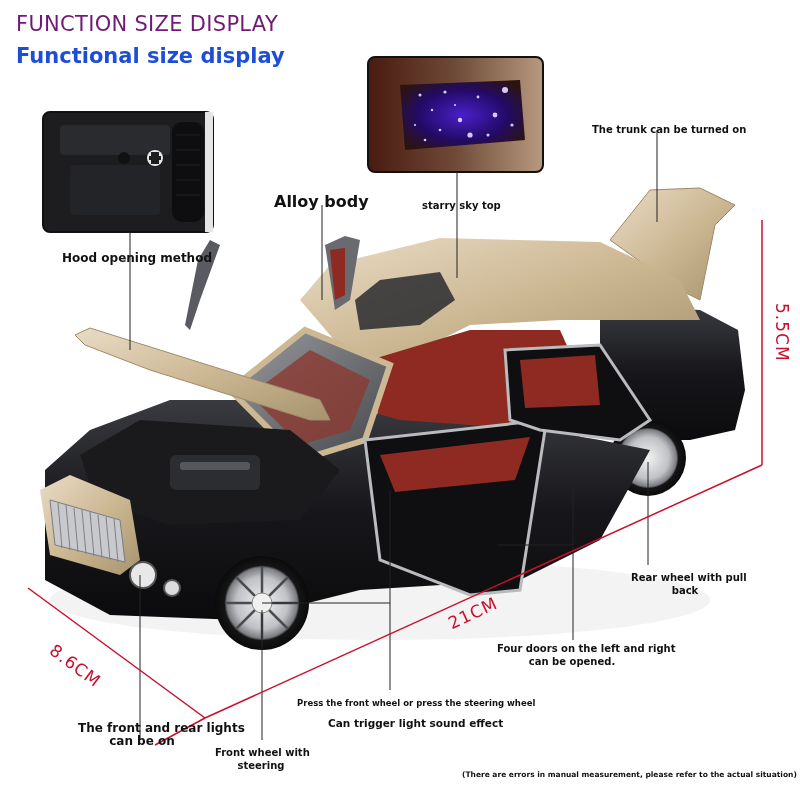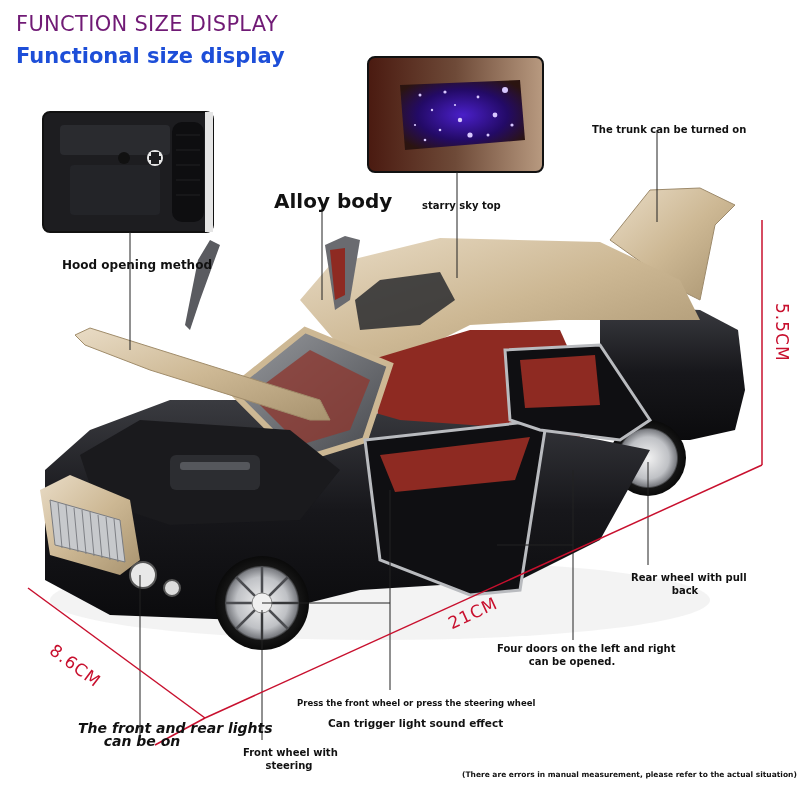--- a/index.html
+++ b/index.html
@@ -2,21 +2,21 @@
 <html><head>
 <meta charset="utf-8">
 <style>
   html, body { margin:0; padding:0; background:#ffffff; }
   body { width:800px; height:800px; position:relative; overflow:hidden;
          font-family:"DejaVu Sans", "Liberation Sans", sans-serif; color:#111; }
   .abs { position:absolute; }
   .title1 { left:16px; top:12px; font-size:21px; font-weight:normal; letter-spacing:0.3px; color:#701a75; }
   .title2 { left:16px; top:44px; font-size:21px; font-weight:bold; color:#1d4ed8; }
   .label { font-size:11px; font-weight:bold; color:#111; text-align:center; white-space:nowrap; line-height:13px; }
-  .label.big { font-size:20px; }
+  .label.big { font-size:16px; }
   .label.mid { font-size:12px; }
   .label.small { font-size:9px; }
   .dim { color:#c8102e; font-size:17px; font-weight:normal; letter-spacing:1px; white-space:nowrap; }
   svg { position:absolute; left:0; top:0; }
 </style>
 </head>
 <body>
 
 <div class="abs title1">FUNCTION SIZE DISPLAY</div>
 <div class="abs title2">Functional size display</div>
@@ -171,44 +171,44 @@
   </g>
 
   <g stroke="#c8102e" stroke-width="1.5" fill="none">
     <line x1="28" y1="588" x2="205" y2="718"></line>
     <line x1="205" y1="718" x2="762" y2="465"></line>
     <line x1="762" y1="220" x2="762" y2="465"></line>
     <line x1="155" y1="745" x2="205" y2="718"></line>
   </g>
 </svg>
 
-<div class="abs label mid" style="left:62px; top:259px;text-align:right;">Hood opening method</div>
+<div class="abs label mid" style="left:62px; top:252px;text-align:right;">Hood opening method</div>
 <div class="abs label big" style="left:274px; top:195px;">Alloy body</div>
 <div class="abs label small" style="left:422px; top:199px; font-size:10px;">starry sky top</div>
 <div class="abs label small" style="left:592px; top:123px; font-size:10px;">The trunk can be turned on</div>
 
 <div class="abs label" style="left:595px; top:571px; width:108px; font-size:10px;margin-left:36px;">
   <div>Rear wheel with pull</div>
   <div>back</div>
 </div>
 
 <div class="abs label" style="left:497px; top:642px; width:150px; font-size:10px;">
   <div>Four doors on the left and right</div>
   <div>can be opened.</div>
 </div>
 
 <div class="abs label small" style="left:297px; top:697px; font-size:8.5px;">Press the front wheel or press the steering wheel</div>
 <div class="abs label" style="left:328px; top:717px; font-size:10.5px;">Can trigger light sound effect</div>
 
-<div class="abs label" style="left:78px; top:722px; width:128px; font-size:14px;font-style:italic;">
+<div class="abs label" style="left:78px; top:722px; width:128px; font-size:12px;">
   <div>The front and rear lights</div>
   <div>can be on</div>
 </div>
 
-<div class="abs label" style="left:215px; top:746px; width:92px; font-size:10px;margin-left:28px;">
+<div class="abs label" style="left:215px; top:746px; width:92px; font-size:10px;">
   <div>Front wheel with</div>
   <div>steering</div>
 </div>
 
 <div class="abs dim" style="left:58px; top:640px; transform:rotate(37deg); transform-origin:left top;">8.6CM</div>
 <div class="abs dim" style="left:445px; top:615px; transform:rotate(-25deg); transform-origin:left top;">21CM</div>
 <div class="abs dim" style="left:792px; top:303px; transform:rotate(90deg); transform-origin:left top;">5.5CM</div>
 
 <div class="abs label" style="left:462px; top:768px; font-size:7.5px; font-weight:bold;">(There are errors in manual measurement, please refer to the actual situation)</div>
 

